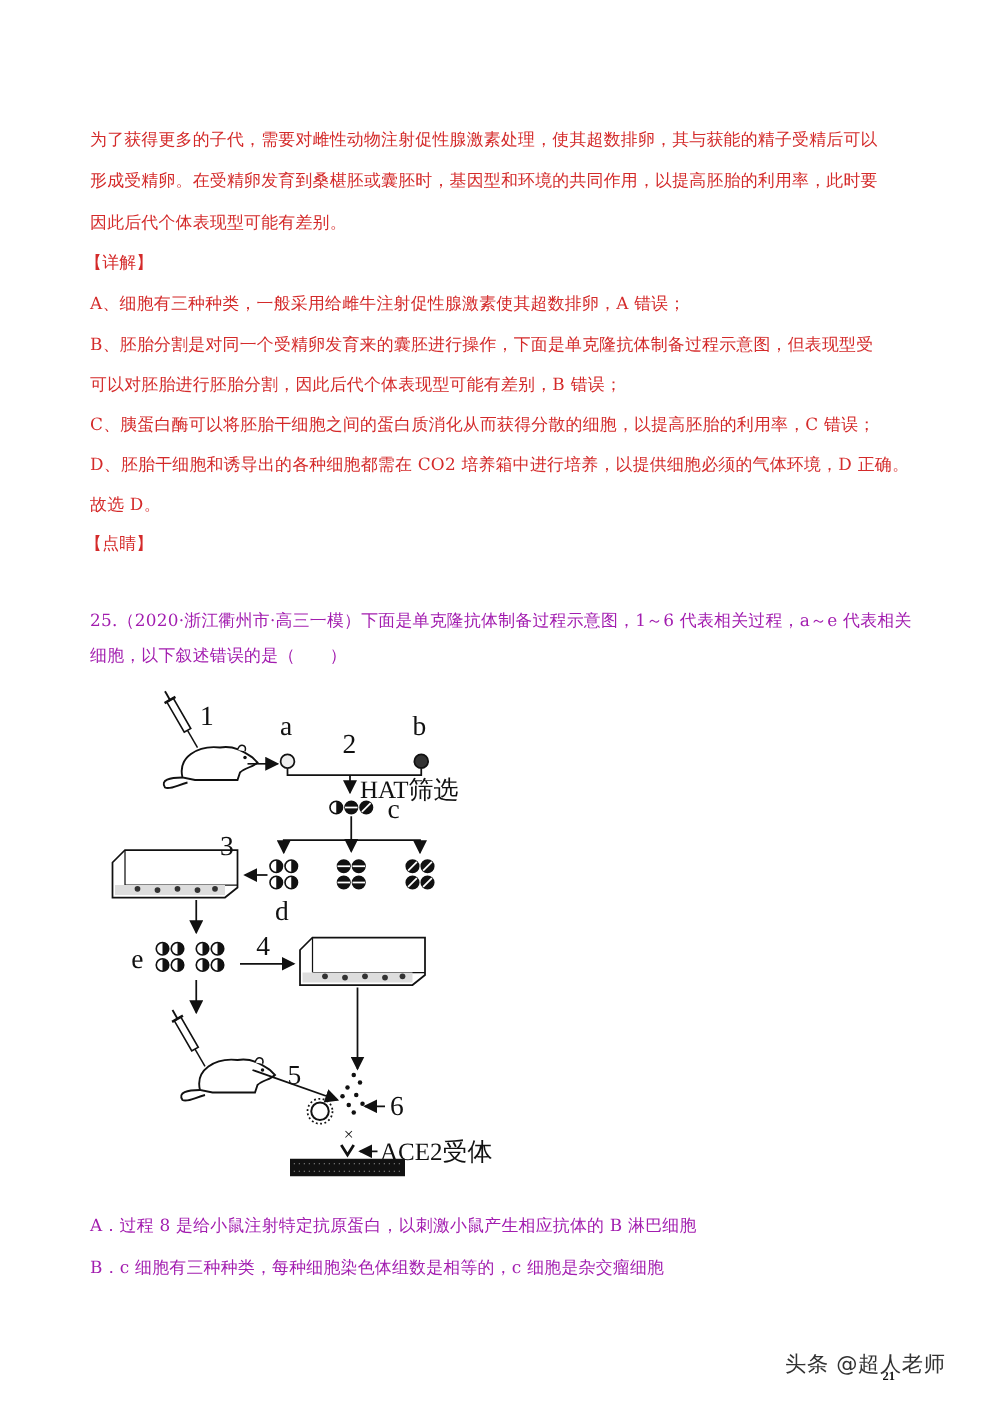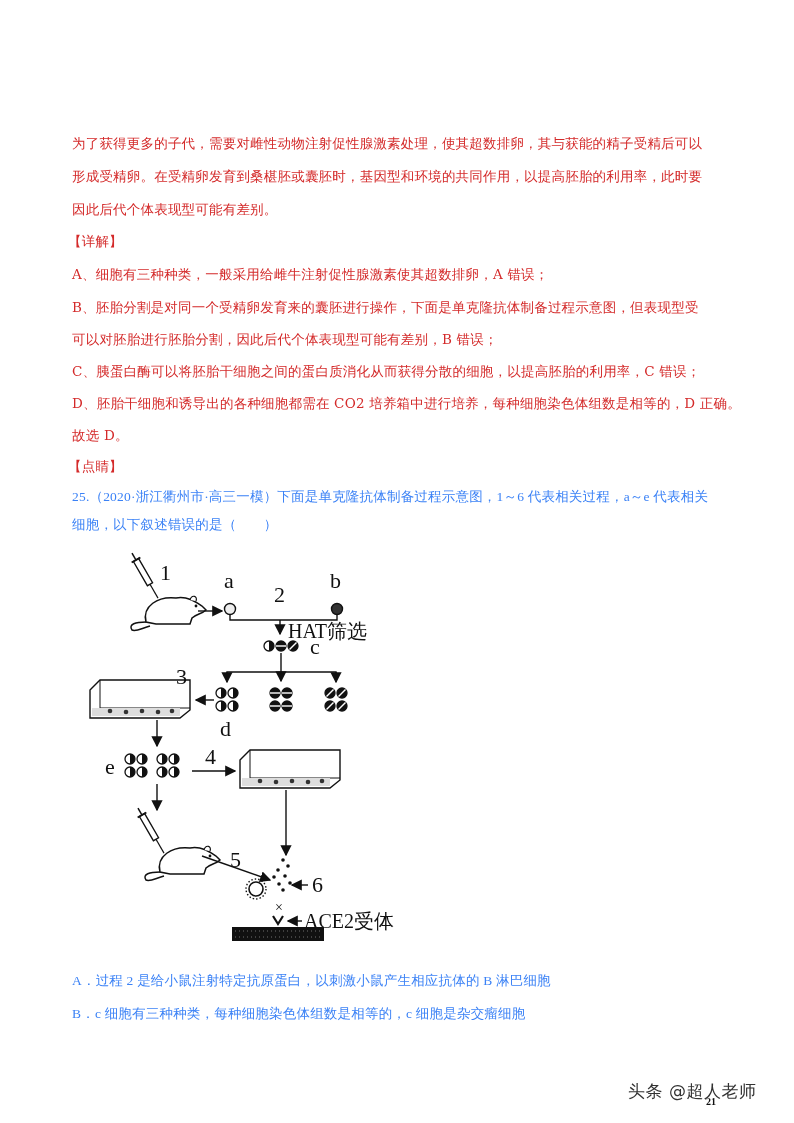--- a/index.html
+++ b/index.html
@@ -1,40 +1,40 @@
 <!DOCTYPE html>
 <html><head>
 <meta charset="utf-8">
 <style>
   html, body { margin: 0; padding: 0; background: #ffffff; }
   body { width: 794px; height: 1123px; position: relative; overflow: hidden;
          font-family: "DejaVu Serif", "Liberation Serif", serif; }
-  .red { color: #d42a2a; margin-top: 32px; }
-  .black { color: #3b82f6; font-family: Liberation Serif, serif; }
+  .red { color: #d42a2a; }
+  .black { color: #a21caf; }
   .line { position: absolute; left: 72px; font-size: 13.5px; white-space: nowrap; letter-spacing: 0.2px; }
   #diagram { position: absolute; left: 80px; top: 550px; width: 340px; height: 400px; }
   .lbl { font-family: "Liberation Serif", "DejaVu Serif", serif; fill: #111; }
   .pagenum { position: absolute; left: 706px; top: 1096px; font-size: 10px; font-weight: bold; color:#111;
              font-family: Liberation Serif, serif; }
   .watermark { position: absolute; left: 628px; top: 1080px; font-size: 17px; color: #333;
                font-family: "DejaVu Sans", sans-serif; letter-spacing: 0.5px;
                text-shadow: 0 0 1px #fff, 0 0 2px #fff; }
 </style>
 </head>
 <body>
 
 <div class="line red" style="top:103px">为了获得更多的子代，需要对雌性动物注射促性腺激素处理，使其超数排卵，其与获能的精子受精后可以</div>
 <div class="line red" style="top:136px">形成受精卵。在受精卵发育到桑椹胚或囊胚时，基因型和环境的共同作用，以提高胚胎的利用率，此时要</div>
 <div class="line red" style="top:169px">因此后代个体表现型可能有差别。</div>
 <div class="line red" style="top:201px; left:68px">【详解】</div>
 <div class="line red" style="top:234px">A、细胞有三种种类，一般采用给雌牛注射促性腺激素使其超数排卵，A 错误；</div>
 <div class="line red" style="top:267px">B、胚胎分割是对同一个受精卵发育来的囊胚进行操作，下面是单克隆抗体制备过程示意图，但表现型受</div>
 <div class="line red" style="top:299px">可以对胚胎进行胚胎分割，因此后代个体表现型可能有差别，B 错误；</div>
 <div class="line red" style="top:331px">C、胰蛋白酶可以将胚胎干细胞之间的蛋白质消化从而获得分散的细胞，以提高胚胎的利用率，C 错误；</div>
-<div class="line red" style="top:363px">D、胚胎干细胞和诱导出的各种细胞都需在 CO2 培养箱中进行培养，每种细胞染色体组数是相等的，D 正确。</div>
+<div class="line red" style="top:363px">D、胚胎干细胞和诱导出的各种细胞都需在 CO2 培养箱中进行培养，以提供细胞必须的气体环境，D 正确。</div>
 <div class="line red" style="top:395px">故选 D。</div>
 <div class="line red" style="top:426px; left:68px">【点睛】</div>
 
 <div class="line black" style="top:488px">25.（2020·浙江衢州市·高三一模）下面是单克隆抗体制备过程示意图，1～6 代表相关过程，a～e 代表相关</div>
 <div class="line black" style="top:516px">细胞，以下叙述错误的是（　　）</div>
 
 <svg id="diagram" viewBox="0 0 340 400" xmlns="http://www.w3.org/2000/svg">
   <defs>
     <marker id="ah" markerWidth="8" markerHeight="8" refX="7" refY="4" orient="auto">
       <path d="M0,0 L8,4 L0,8 Z" fill="#111"></path>
@@ -177,17 +177,17 @@
   <text class="lbl" x="195" y="362" font-size="14">×</text>
 
   <path d="M193,366 L198,374 L203,366" fill="none" stroke="#111" stroke-width="2.2"></path>
   <line x1="222" y1="371" x2="208" y2="371" stroke="#111" stroke-width="1.4" marker-end="url(#ah)"></line>
   <text class="lbl" x="224" y="378" font-size="20">ACE2受体</text>
   <rect x="152" y="377" width="92" height="14" fill="#111"></rect>
   <line x1="155" y1="381" x2="240" y2="381" stroke="#888" stroke-width="0.8" stroke-dasharray="1,3"></line>
   <line x1="155" y1="387" x2="240" y2="387" stroke="#888" stroke-width="0.8" stroke-dasharray="1,3"></line>
 </svg>
 
-<div class="line black" style="top:972px">A．过程 2 是给小鼠注射特定抗原蛋白，以刺激小鼠产生相应抗体的 B 淋巴细胞</div>
+<div class="line black" style="top:972px">A．过程 8 是给小鼠注射特定抗原蛋白，以刺激小鼠产生相应抗体的 B 淋巴细胞</div>
 <div class="line black" style="top:1005px">B．c 细胞有三种种类，每种细胞染色体组数是相等的，c 细胞是杂交瘤细胞</div>
 
 <div class="pagenum">21</div>
 <div class="watermark">头条 @超人老师</div>
 
 </body></html>

